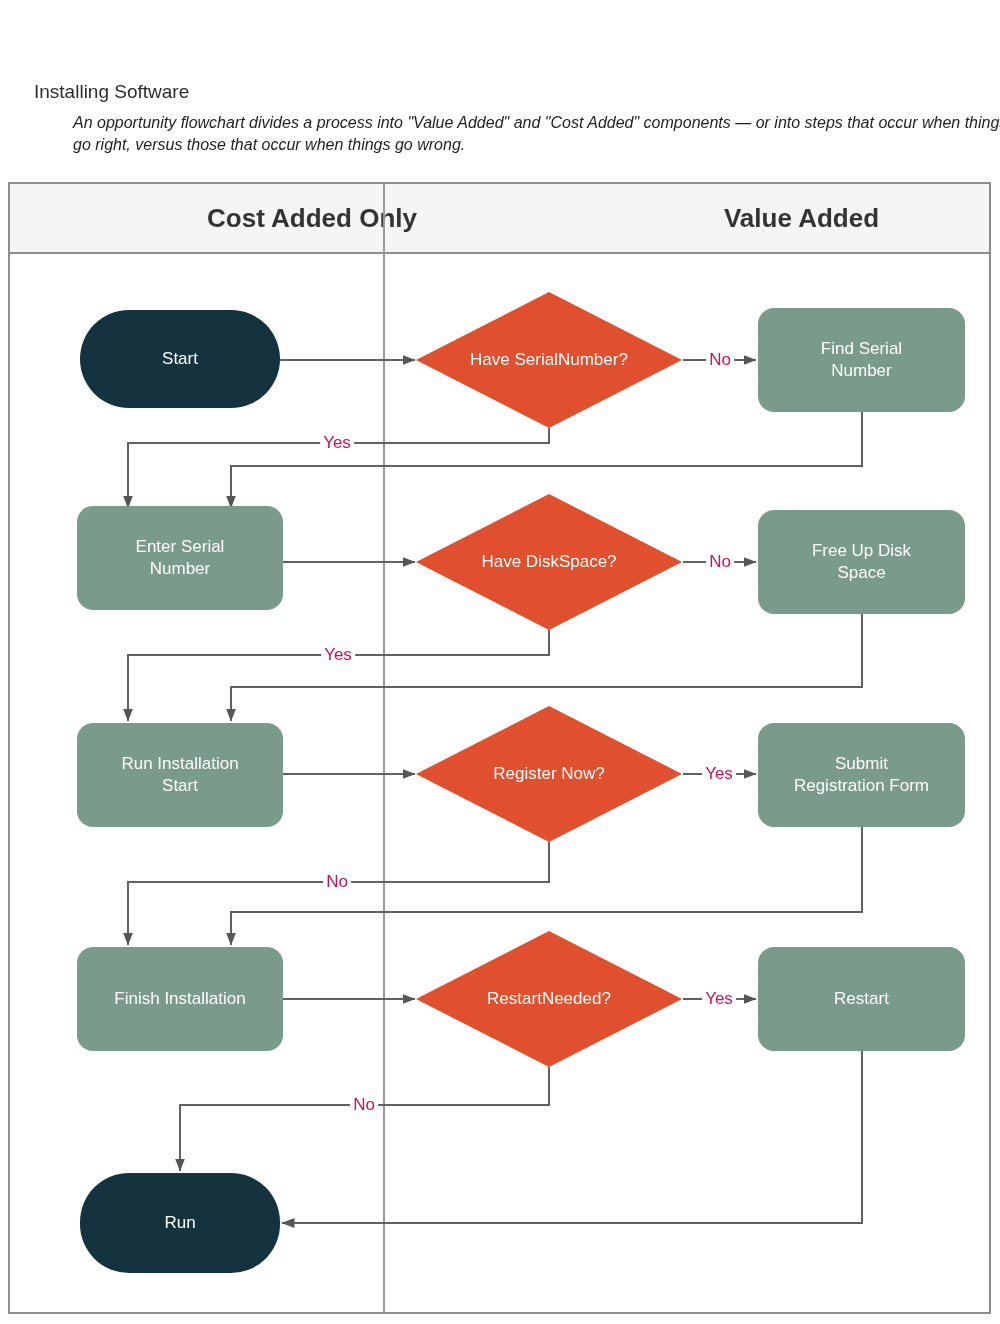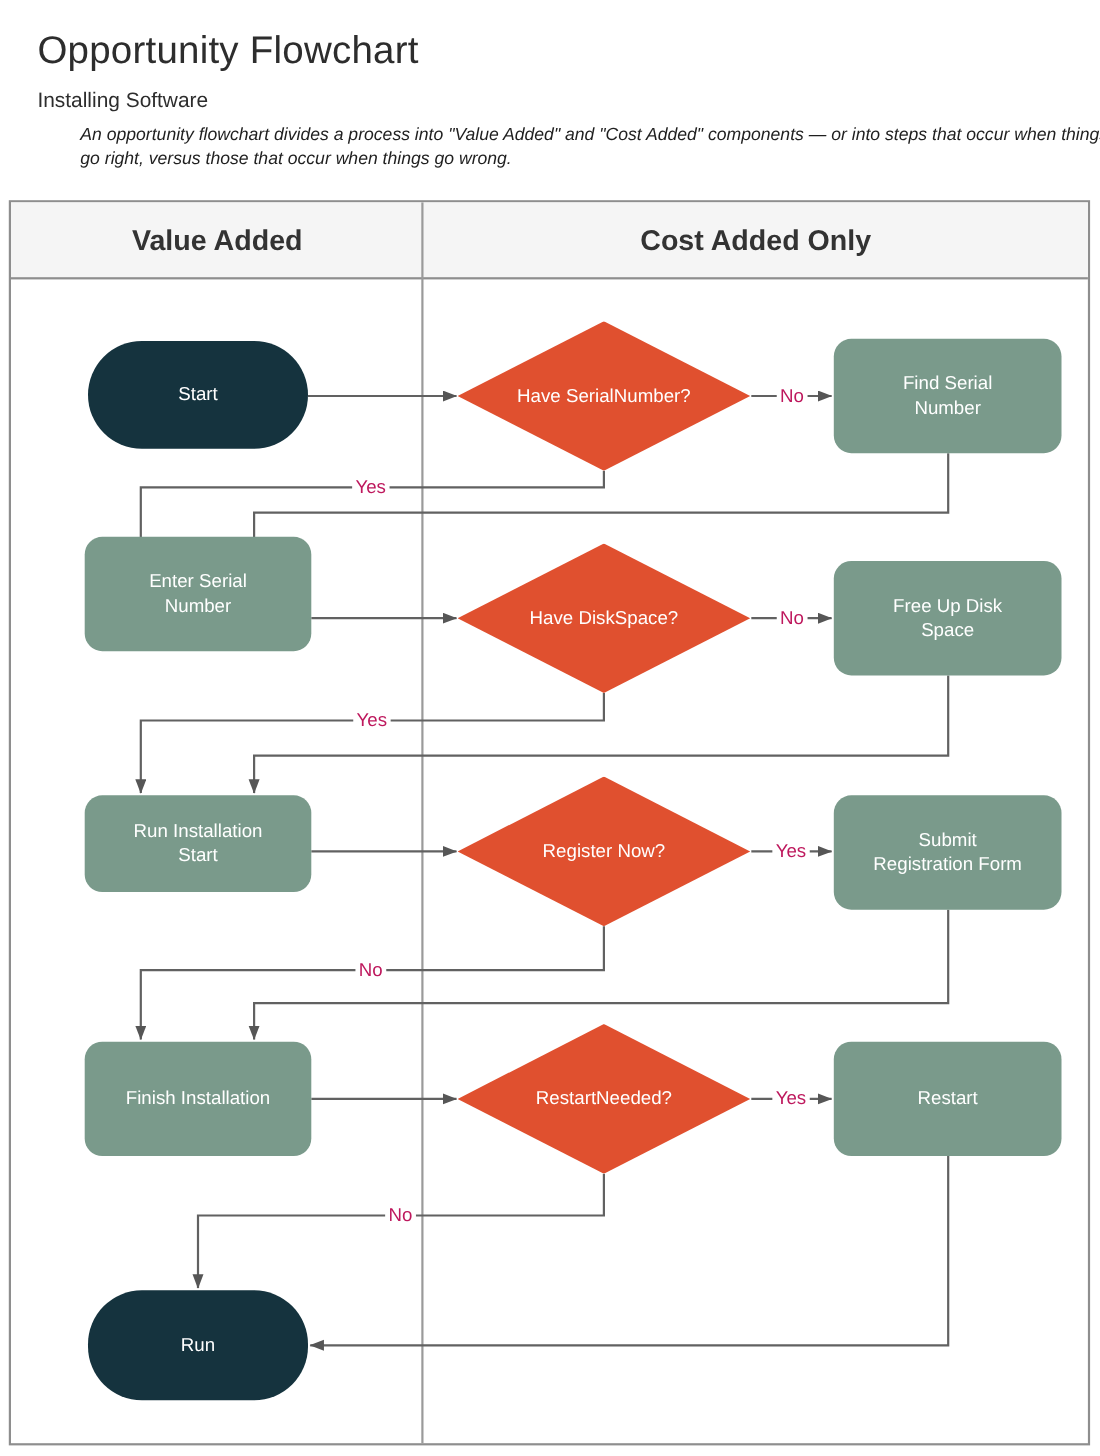--- a/index.html
+++ b/index.html
@@ -43,28 +43,27 @@
   .edge-label{
     position:absolute;z-index:4;transform:translate(-50%,-50%);
     background:#ffffff;padding:0 3px;font-size:17px;color:#be185d;white-space:nowrap;
   }
 </style>
 </head>
 <body>
 
 <div class="sheet">
 
-  <div class="page-title">Opportunity Flowchart</div>
   <div class="page-subtitle">Installing Software</div>
   <div class="page-desc">An opportunity flowchart divides a process into "Value Added" and "Cost Added" components — or into steps that occur when things go right, versus those that occur when things go wrong.</div>
 
   <div class="grid">
     <div class="grid-header">
+      <div class="cell c2">Cost Added Only</div>
       <div class="cell c1">Value Added</div>
-      <div class="cell c2">Cost Added Only</div>
     </div>
     <div class="col-divider"></div>
   </div>
 
   <svg class="wires" width="1000" height="1324" viewBox="0 0 1000 1324">
     <defs>
       <marker id="arrow" markerUnits="userSpaceOnUse" markerWidth="15" markerHeight="12" refX="12.5" refY="5" orient="auto">
         <path d="M0,0 L13,5 L0,10 z" style="fill:#565656;stroke:none"></path>
       </marker>
     </defs>
@@ -98,41 +97,41 @@
       </span>
     </div>
   </div>
   <div class="node process" style="left:758px;top:308px;width:207px;height:104px;">
     <span>
       <span class="ln">Find Serial</span>
         <span class="ln">Number</span>
     </span>
   </div>
 
-  <div class="node process" style="left:77px;top:488px;width:206px;height:104px;">
+  <div class="node process" style="left:77px;top:506px;width:206px;height:104px;">
     <span>
       <span class="ln">Enter Serial</span>
         <span class="ln">Number</span>
     </span>
   </div>
   <div class="decision-wrap" style="left:416px;top:494px;width:266px;height:136px;">
     <div class="decision">
       <span>
         <span class="ln">Have Disk</span><span class="ln">Space?</span>
       </span>
     </div>
   </div>
   <div class="node process" style="left:758px;top:510px;width:207px;height:104px;">
     <span>
       <span class="ln">Free Up Disk</span>
         <span class="ln">Space</span>
     </span>
   </div>
 
-  <div class="node process" style="left:77px;top:723px;width:206px;height:88px;">
+  <div class="node process" style="left:77px;top:723px;width:206px;height:104px;">
     <span>
       <span class="ln">Run Installation</span>
         <span class="ln">Start</span>
     </span>
   </div>
   <div class="decision-wrap" style="left:416px;top:706px;width:266px;height:136px;">
     <div class="decision">
       <span>
         <span class="ln">Register Now?</span>
       </span>

